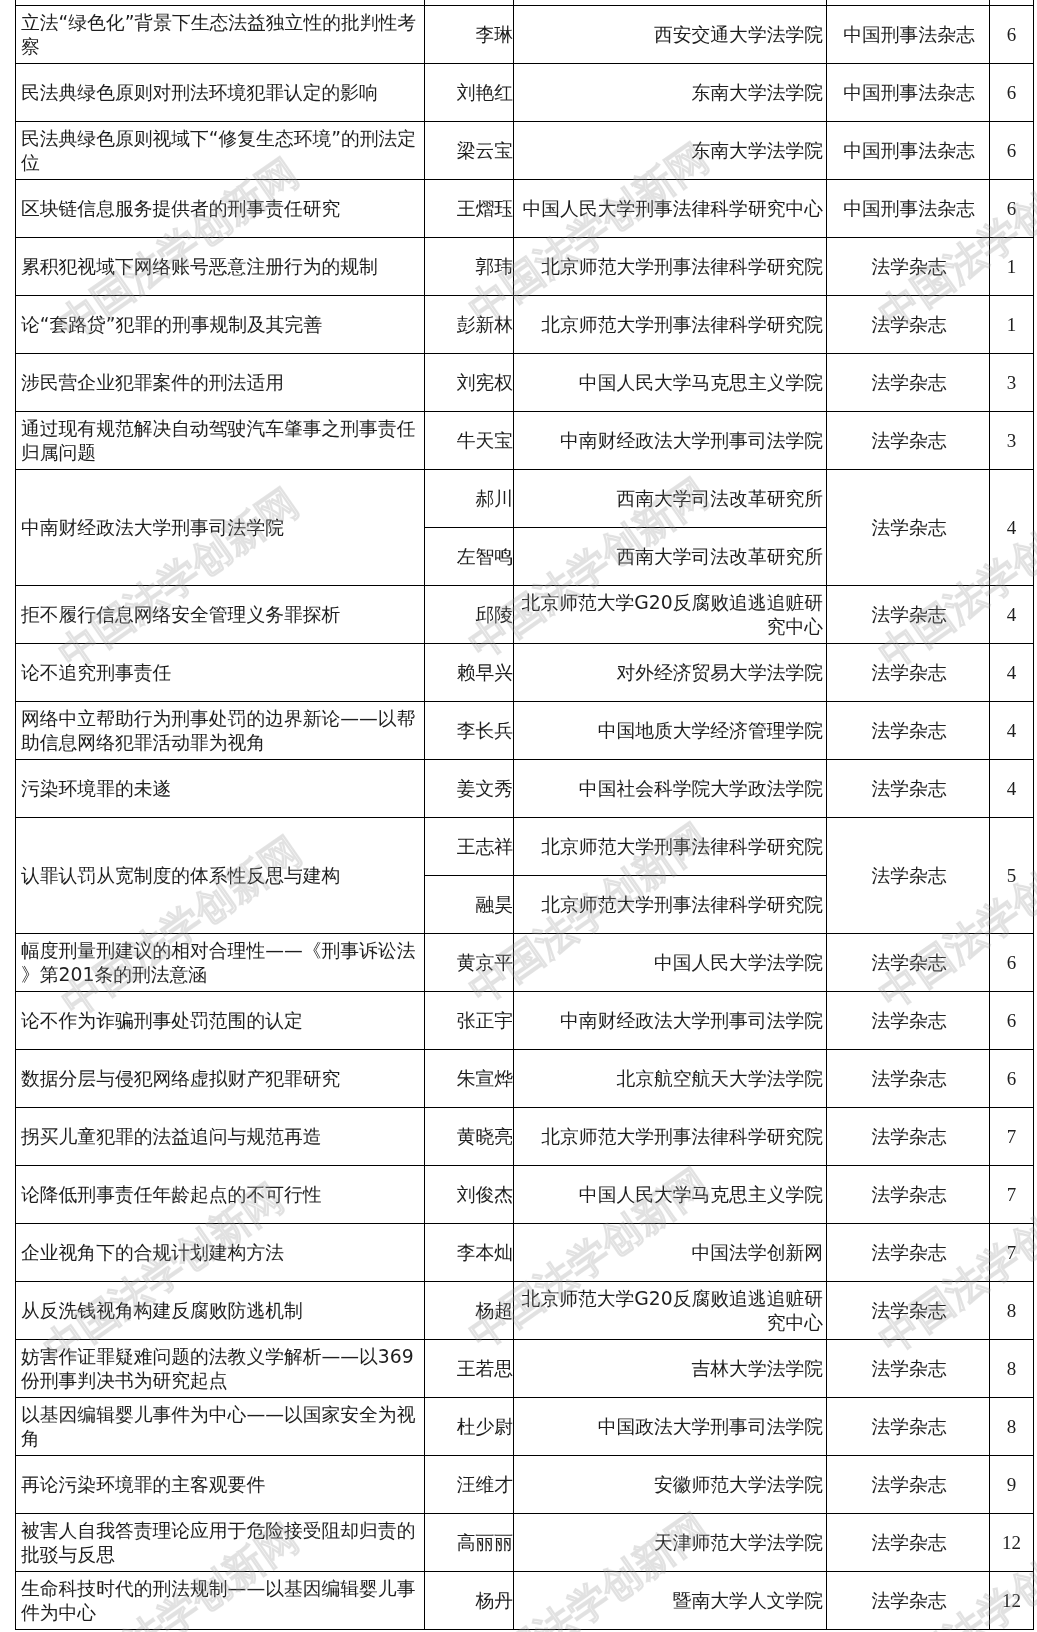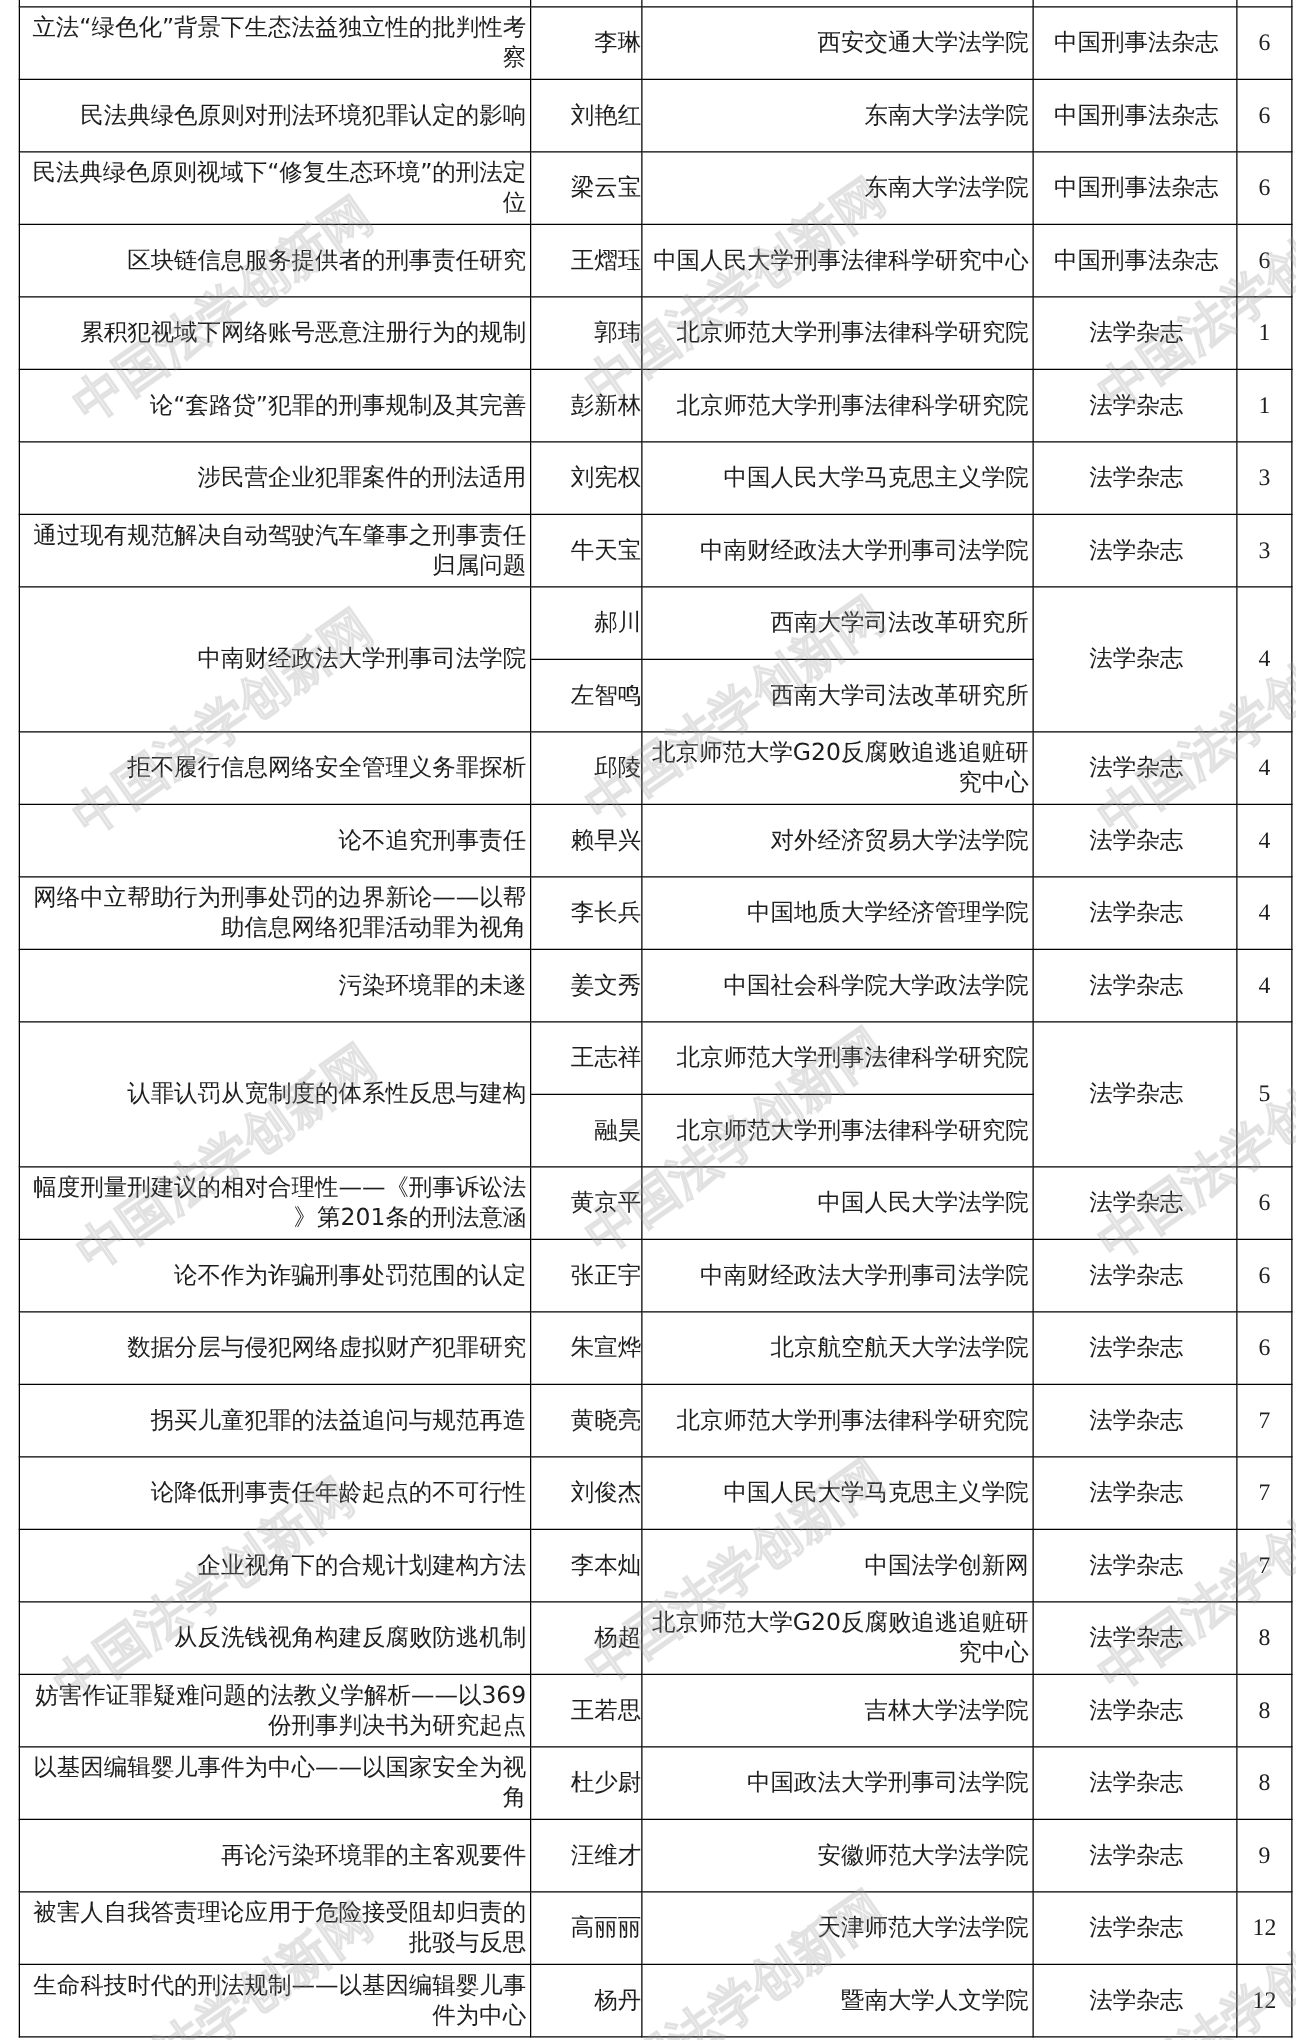--- a/index.html
+++ b/index.html
@@ -11,21 +11,21 @@
       position: absolute; left: 15px; top: -53px;
       border-collapse: collapse; table-layout: fixed; width: 1018px;
     }
     .sheet tr { height: 58px; }
     .sheet td {
       border: 1px solid #000; padding: 0;
       font-size: 18.8px; line-height: 24px;
       vertical-align: middle; overflow: hidden;
       word-break: break-all; line-break: anywhere;
     }
-    .c-title { padding: 0 3px 0 5px !important; text-align: right; }
+    .c-title { padding: 0 3px 0 5px !important; text-align: left; }
     .c-name { text-align: right; white-space: nowrap; }
     .c-org { padding: 0 3px 0 4px !important; text-align: right; }
     .c-journal { padding: 0 3px 0 5px !important; text-align: center; white-space: nowrap; }
     .c-issue { text-align: center; font-family: "Liberation Serif", serif; font-size: 19px !important; }
 
     .watermarks { position: absolute; left: 0; top: 0; width: 1037px; height: 1632px; pointer-events: none; overflow: hidden; }
     .wm {
       position: absolute; font-size: 40px; line-height: 40px; white-space: nowrap;
       font-family: "DejaVu Sans", sans-serif; font-weight: bold;
       color: rgba(200,200,200,0.10);

